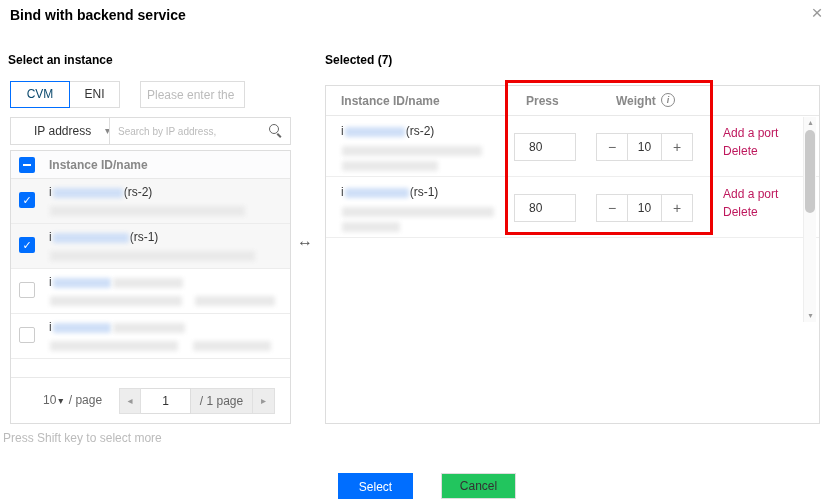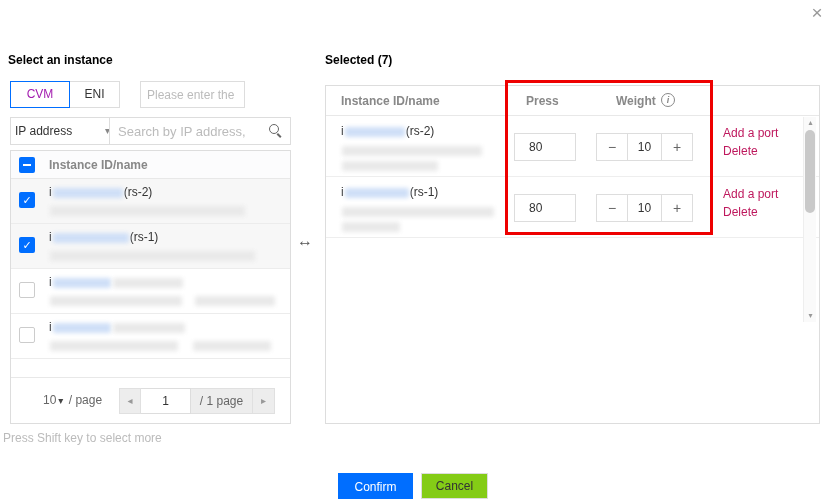--- a/index.html
+++ b/index.html
@@ -9,29 +9,29 @@
 
   .title { position:absolute; left:10px; top:7px; font-size:14px; font-weight:700; color:#000; }
   .close { position:absolute; left:806px; top:2px; width:22px; height:22px; font-size:19px; color:#999; text-align:center; line-height:22px; cursor:pointer; }
 
   .section-heading { position:absolute; font-size:12px; font-weight:700; color:#000; }
   .lp-heading { left:8px; top:53px; }
   .rp-heading { left:325px; top:53px; }
 
   
   .tab { position:absolute; top:81px; height:27px; line-height:25px; text-align:center; border:1px solid #ddd; background:#fff; cursor:pointer; }
-  .tab-cvm { left:10px; width:60px; color:#a21caf; border-color:#006eff; z-index:2; }
+  .tab-cvm { left:10px; width:60px; color:#0c4a6e; border-color:#006eff; z-index:2; }
   .tab-eni { left:69px; width:51px; color:#333; }
   .device-input { position:absolute; left:140px; top:81px; width:105px; height:27px; border:1px solid #ddd; padding:0 6px; font-size:12px; color:#333; font-family:inherit; }
   .device-input::placeholder { color:#bbb; }
 
   
-  .select-box { position:absolute; left:10px; top:117px; width:108px; height:28px; border:1px solid #ddd; line-height:26px; padding:0 4px; color:#333; cursor:pointer; background:#fff; }
+  .select-box { position:absolute; left:10px; top:117px; width:108px; height:28px; border:1px solid #ddd; line-height:26px; padding:0 23px; color:#333; cursor:pointer; background:#fff; }
   .select-box .caret { position:absolute; right:7px; top:0; color:#888; font-size:10px; }
-  .search-input { position:absolute; left:109px; top:117px; width:182px; height:28px; border:1px solid #ddd; border-left:1px solid #ddd; padding:0 26px 0 8px; font-size:13px; color:#333; font-family:inherit; }
+  .search-input { position:absolute; left:109px; top:117px; width:182px; height:28px; border:1px solid #ddd; border-left:1px solid #ddd; padding:0 26px 0 8px; font-size:10px; color:#333; font-family:inherit; }
   .search-input::placeholder { color:#bbb; }
   .mag { position:absolute; left:269px; top:124px; width:10px; height:10px; border:1.5px solid #666; border-radius:50%; }
   .mag::after { content:""; position:absolute; left:8px; top:8px; width:5px; height:1.5px; background:#666; transform:rotate(45deg); transform-origin:0 0; }
 
   
   .ltable { position:absolute; left:10px; top:150px; width:281px; height:274px; border:1px solid #ddd; background:#fff; }
   .lhead { position:absolute; left:0; top:0; width:100%; height:28px; background:#fcfcfd; border-bottom:1px solid #e8e8e8; }
   .lhead .hlabel { position:absolute; left:38px; top:7px; color:#888; font-weight:700; }
   .cb { position:absolute; left:8px; width:16px; height:16px; border-radius:2px; text-align:center; cursor:pointer; }
   .cb.on { background:#006eff; color:#fff; font-size:11px; line-height:16px; }
@@ -84,27 +84,28 @@
   .sbar { position:absolute; right:3px; top:31px; width:13px; height:205px; background:#fafafa; border-left:1px solid #eee; }
   .sbar .arr { position:absolute; left:0; width:13px; height:12px; color:#999; font-size:8px; text-align:center; line-height:12px; cursor:pointer; }
   .sbar .up { top:0; } .sbar .down { bottom:0; }
   .sthumb { position:absolute; left:1px; top:13px; width:10px; height:83px; background:#c9c9c9; border-radius:5px; cursor:pointer; }
 
   .redbox { position:absolute; left:505px; top:80px; width:208px; height:155px; border:3px solid #ee0000; pointer-events:none; z-index:5; }
 
   
   .btn { position:absolute; top:473px; height:26px; font-size:12px; text-align:center; line-height:24px; cursor:pointer; font-family:inherit; }
   .btn-confirm { left:338px; width:75px; background:#006eff; color:#fff; border:1px solid #006eff; line-height:26px; }
-  .btn-cancel { left:421px; width:67px; background:#84cc16; color:#333; border:1px solid #ddd; }
+  .btn-cancel { left:441px; width:75px; background:#22c55e; color:#333; border:1px solid #ddd; }
 </style>
 </head>
 <body>
 
 <div class="dialog">
 
+  <div class="title">Bind with backend service</div>
   <div class="close">×</div>
 
   <div class="section-heading lp-heading">Select an instance</div>
   <div class="section-heading rp-heading">Selected (7)</div>
 
   <div class="tab tab-cvm">CVM</div>
   <div class="tab tab-eni">ENI</div>
   <input class="device-input" placeholder="Please enter the de" style="">
 
   <div class="select-box">
@@ -200,16 +201,16 @@
 
     <div class="sbar">
       <span class="arr up">▴</span>
       <span class="sthumb"></span>
       <span class="arr down">▾</span>
     </div>
   </div>
 
   <div class="redbox"></div>
 
-  <button class="btn btn-confirm">Confirm</button>
+  <button class="btn btn-confirm">Select</button>
   <button class="btn btn-cancel">Cancel</button>
 
 </div>
 
 </body></html>

